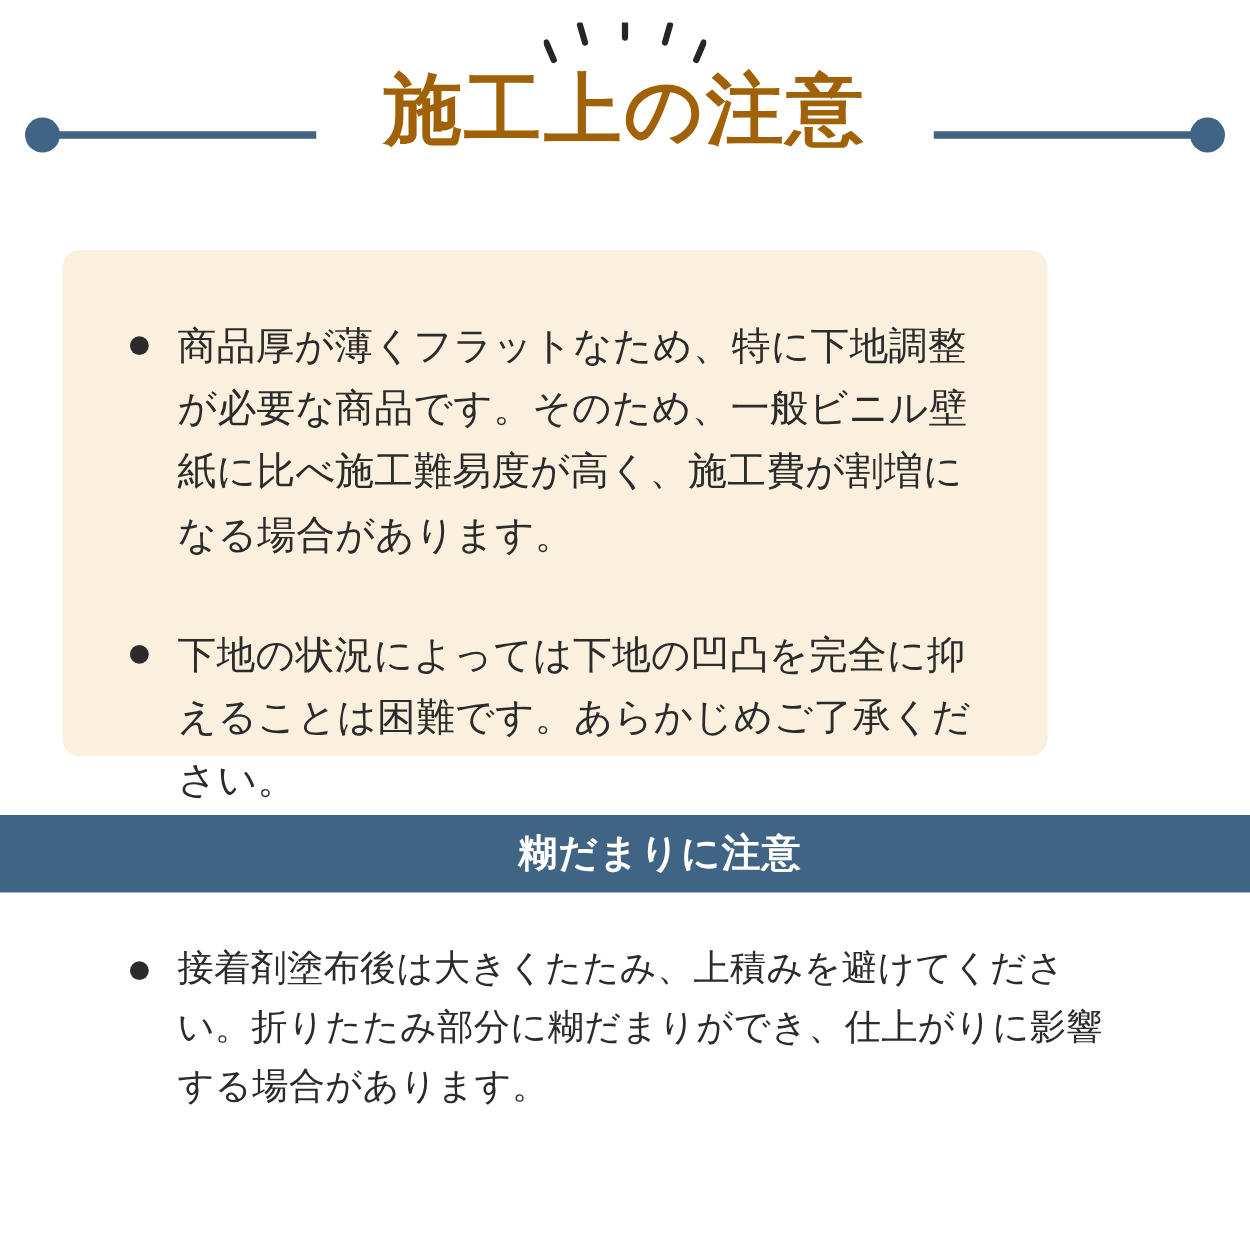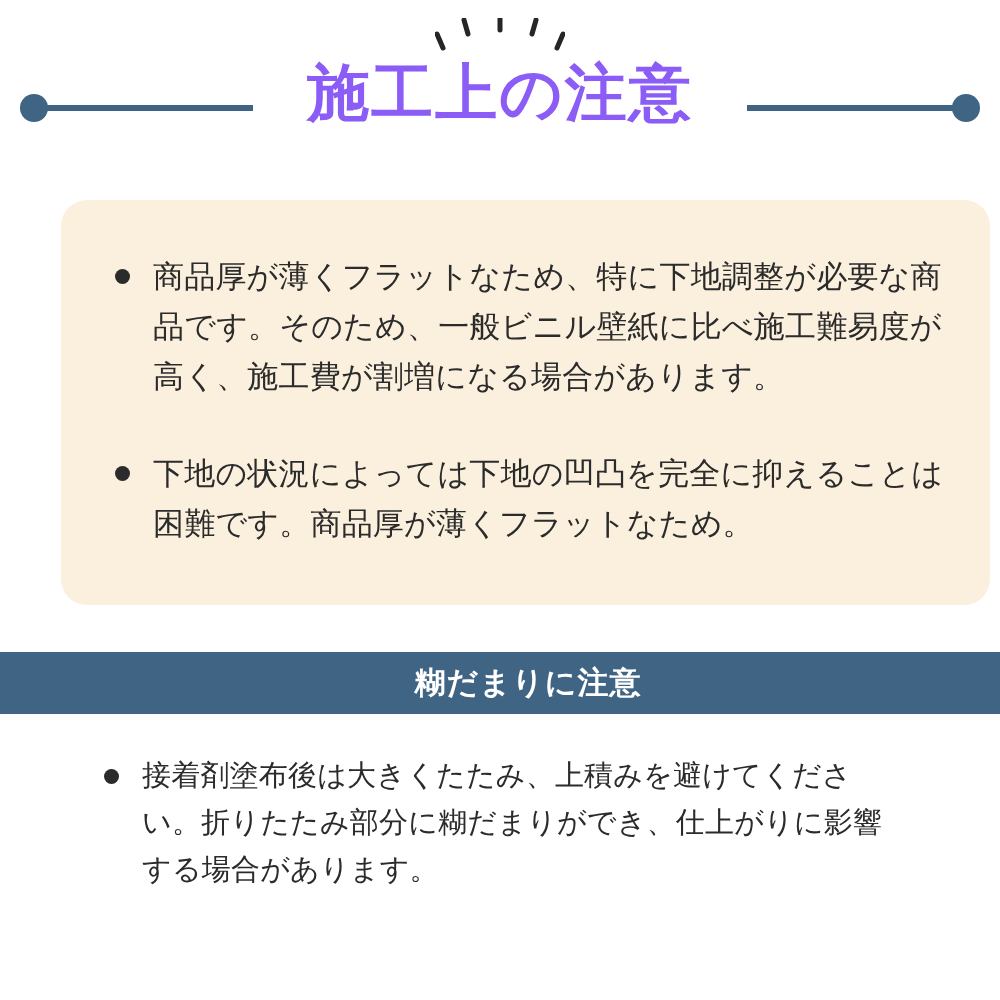--- a/index.html
+++ b/index.html
@@ -28,24 +28,24 @@
     top: 62px;
     left: 0;
     width: 100%;
     text-align: center;
   }
 
   .page-title {
     font-size: 62px;
     font-weight: 700;
     letter-spacing: 2px;
-    color: #8b5cf6;
+    color: #a16207;
     line-height: 1;
     display: inline-block;
-    font-family: Liberation Serif, serif;
+    font-family: Liberation Mono, monospace;
   }
 
   
   .burst {
     position: absolute;
     top: 18px;
     left: 50%;
     transform: translateX(-50%);
     width: 130px;
     height: 42px;
@@ -70,27 +70,26 @@
     background: #3f6484;
   }
   .dot.left { left: 20px; }
   .dot.right { right: 20px; }
 
   
   .cream-panel {
     position: absolute;
     top: 200px;
     left: 50px;
-    width: 929px;
+    width: 788px;
     height: 405px;
     background: #faf0dd;
-    border-radius: 26px;
+    border-radius: 14px;
     box-sizing: border-box;
     padding: 52px 44px 0 44px;
-    margin-left: 11px;
   }
 
   ul.bullets {
     list-style: none;
     margin: 0;
     padding: 0;
   }
 
   ul.bullets li {
     position: relative;
@@ -173,21 +172,21 @@
     <span class="page-title">施工上の注意</span>
   </div>
 
   <div class="rule right"></div>
   <div class="dot right"></div>
 </div>
 
 <div class="cream-panel">
   <ul class="bullets">
     <li>商品厚が薄くフラットなため、特に下地調整が必要な商品です。そのため、一般ビニル壁紙に比べ施工難易度が高く、施工費が割増になる場合があります。</li>
-    <li>下地の状況によっては下地の凹凸を完全に抑えることは困難です。商品厚が薄くフラットなため。</li>
+    <li>下地の状況によっては下地の凹凸を完全に抑えることは困難です。あらかじめご了承ください。</li>
   </ul>
 </div>
 
 <div class="band">
   <span class="band-title">糊だまりに注意</span>
 </div>
 
 <div class="lower">
   <ul class="bullets">
     <li>接着剤塗布後は大きくたたみ、上積みを避けてください。折りたたみ部分に糊だまりができ、仕上がりに影響する場合があります。</li>

